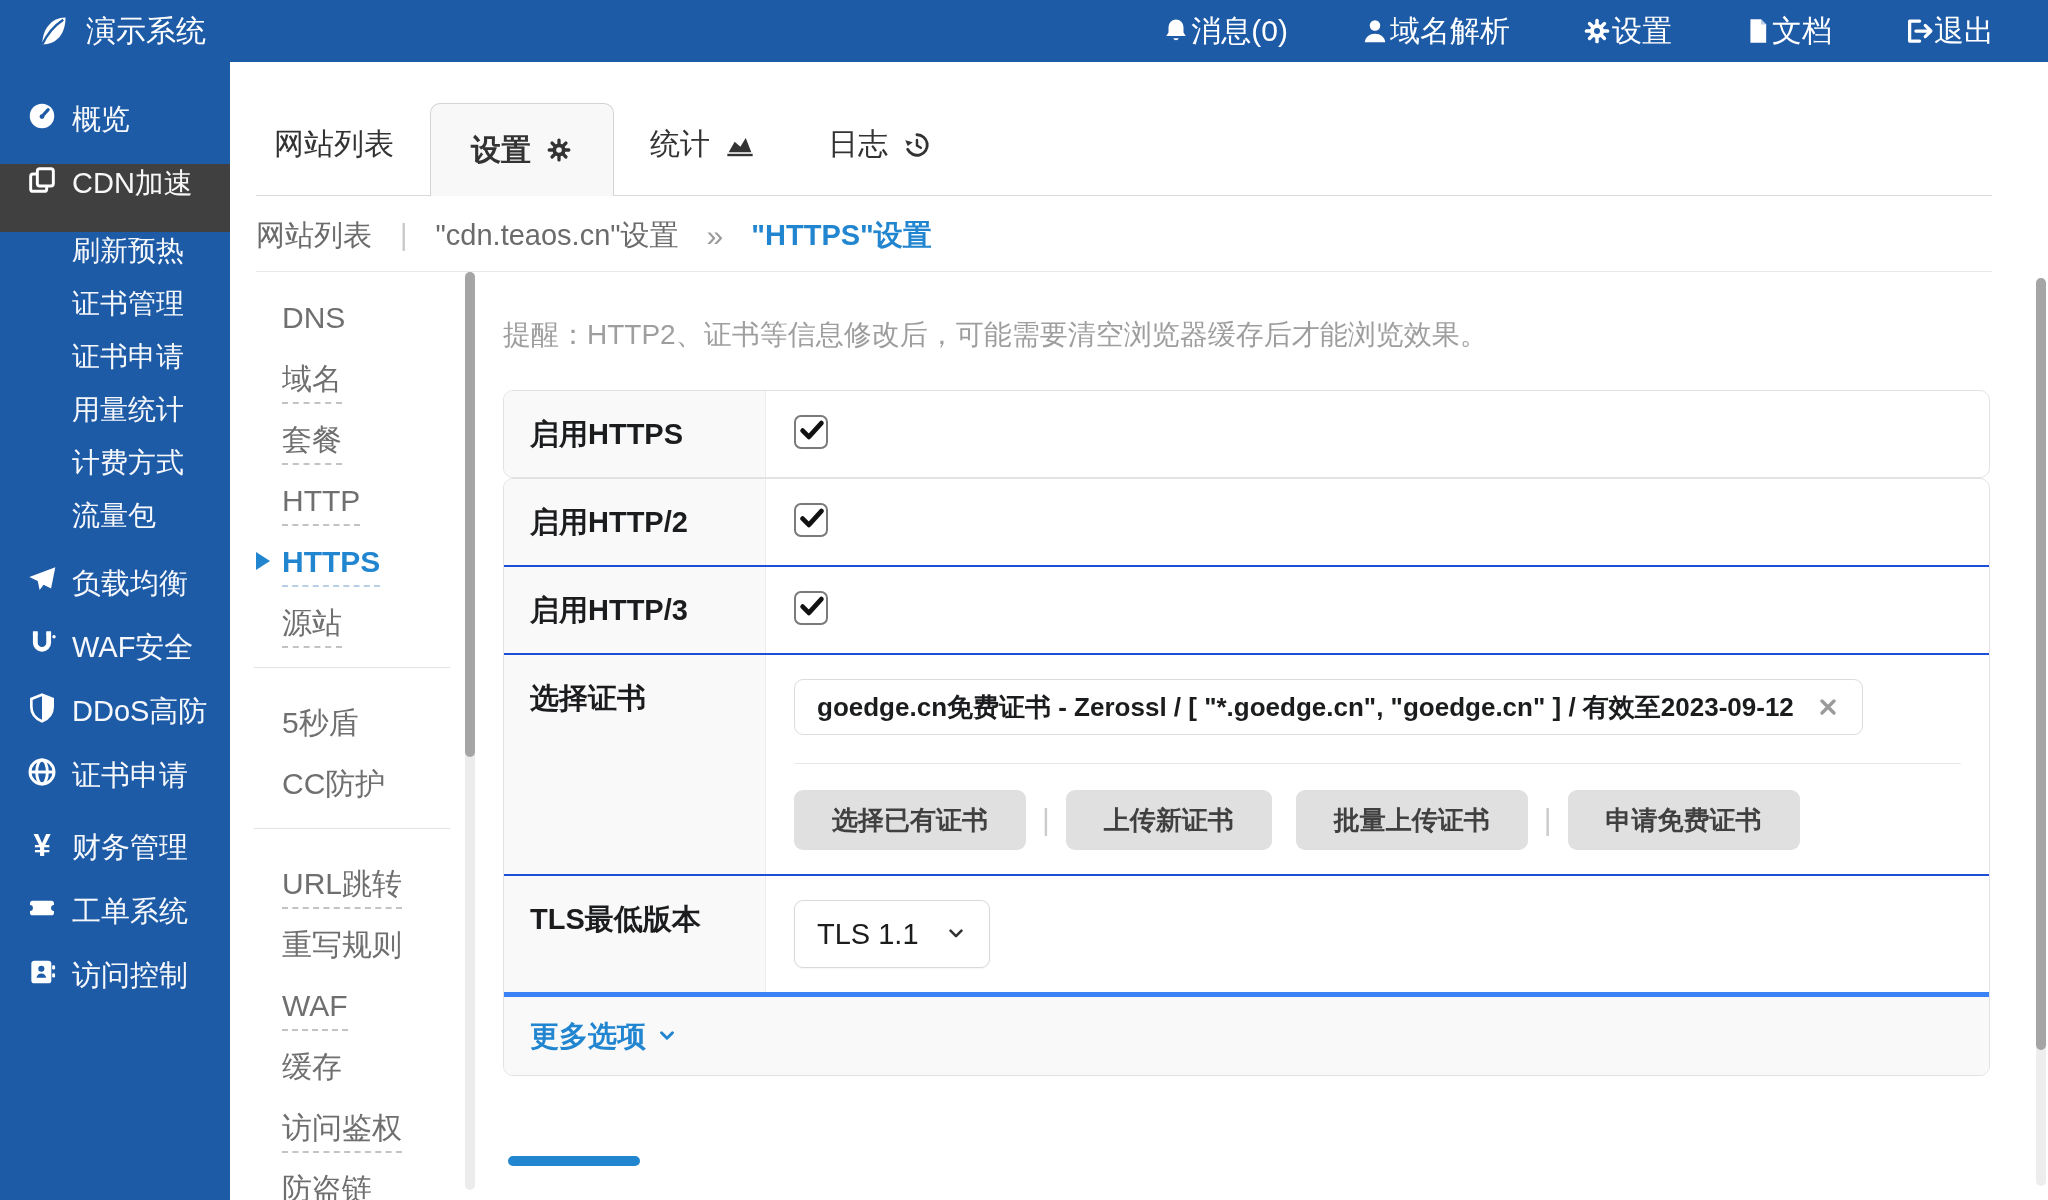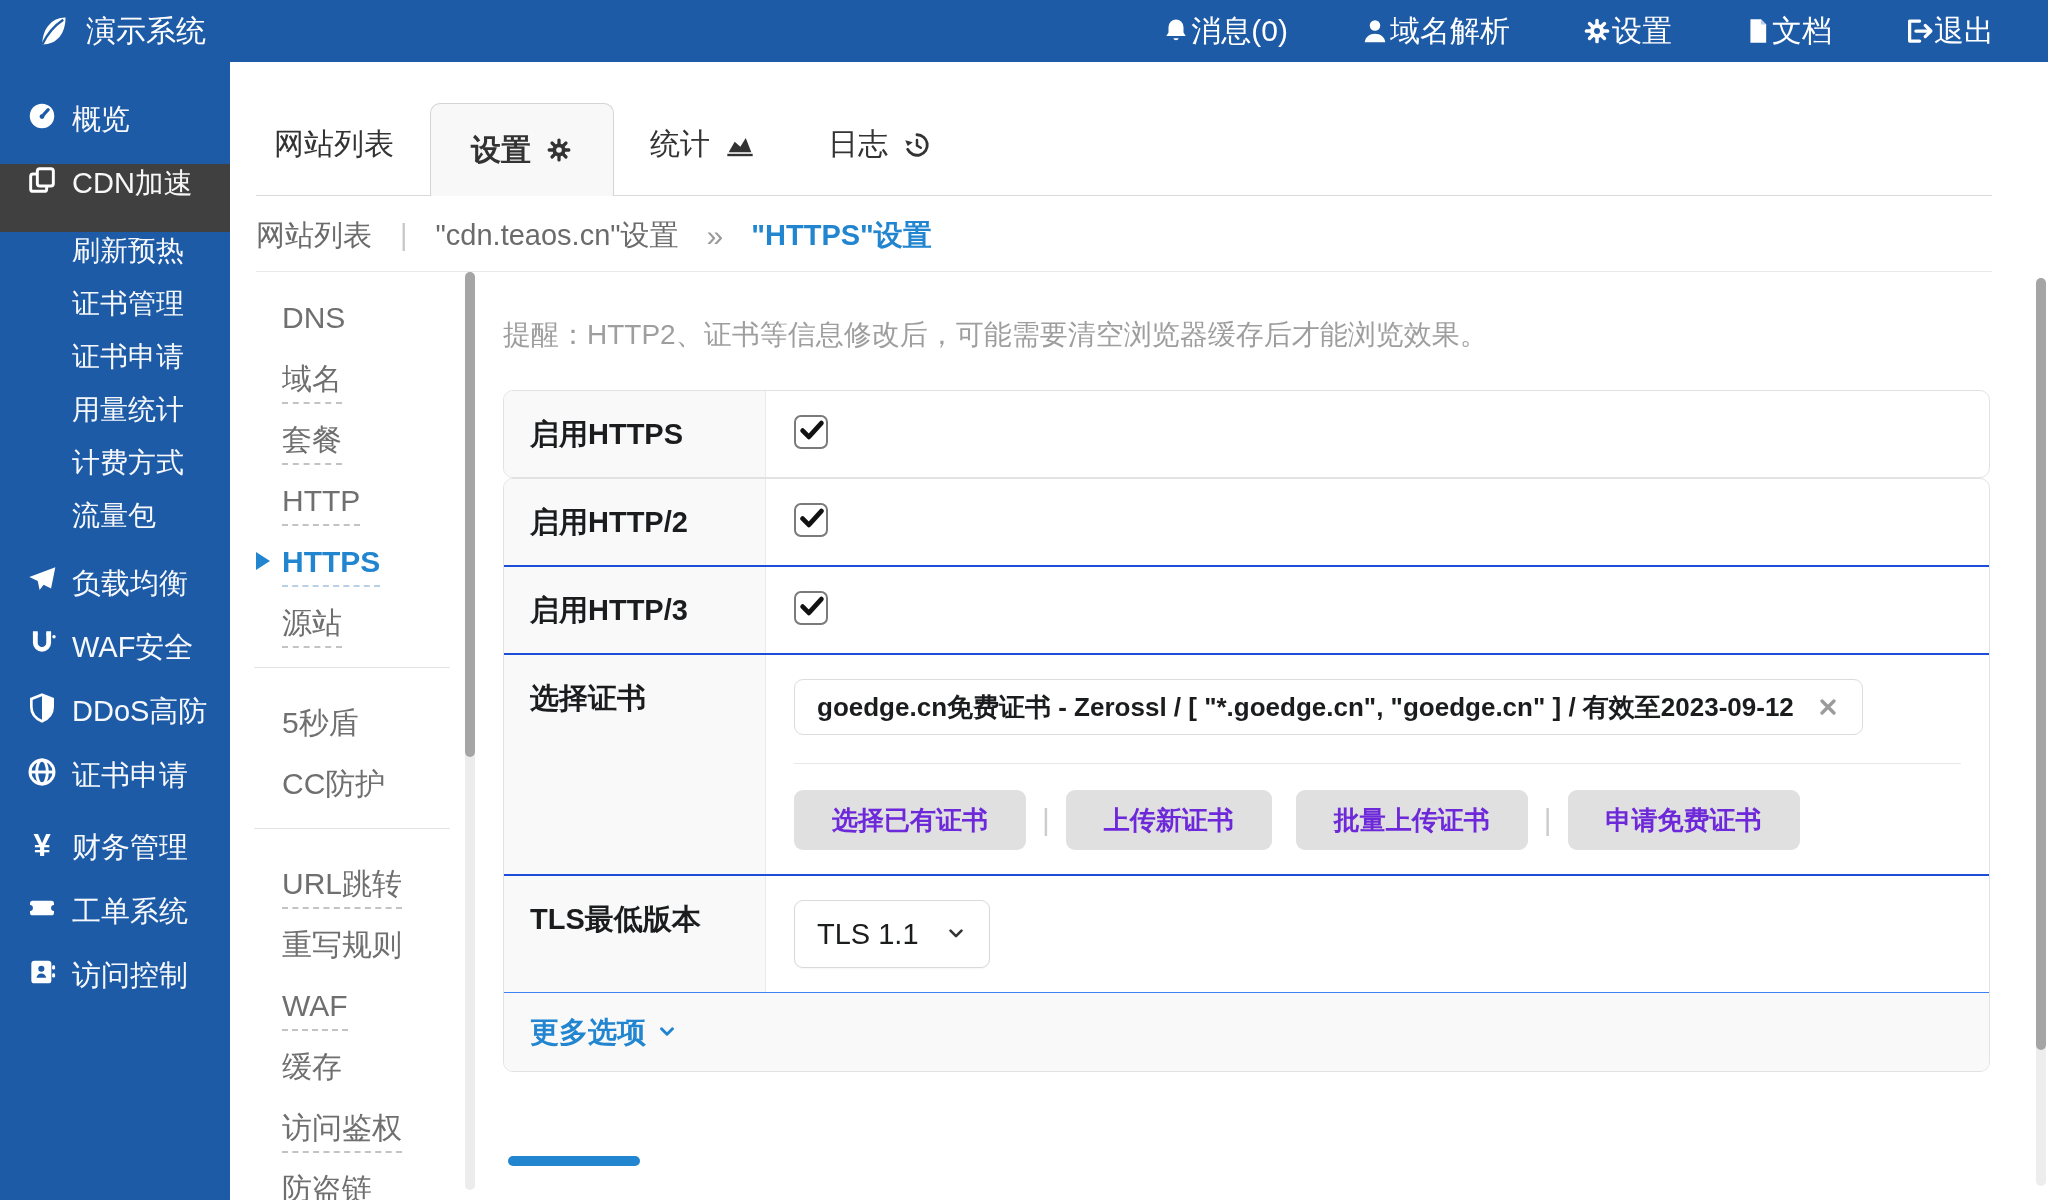--- a/index.html
+++ b/index.html
@@ -82,28 +82,28 @@
   .cb { width: 34px; height: 34px; border: 2px solid #7a7a7a; border-radius: 7px; background: #fff;
         display: flex; align-items: center; justify-content: center; cursor: pointer; }
   .cb svg { display: block; margin-top: -4px; margin-right: -2px; }
 
   .cert-pill { display: inline-flex; align-items: center; gap: 22px; border: 1px solid #dcdcdc; border-radius: 9px;
                padding: 11px 22px; font-size: 26px; font-weight: bold; color: #1b1c1d; background: #fff; line-height: 32px; }
   .cert-pill .x { display: flex; cursor: pointer; }
   .cert-divider { border: none; border-top: 1px solid #e8e8e8; margin: 28px 0 0 0; }
   .btn-row { margin-top: 26px; display: flex; align-items: center; }
   .gbtn { background: #e0e0e0; border-radius: 9px; padding: 15px 38px; font-size: 26px; font-weight: bold;
-          color: #6d28d9; line-height: 30px; cursor: pointer; white-space: nowrap; }
+          color: #404040; line-height: 30px; cursor: pointer; white-space: nowrap; }
   .btn-gap { width: 24px; }
   .bsep { color: #ccc; font-size: 30px; margin: 0 16px; }
 
   .select { display: inline-flex; align-items: center; gap: 26px; border: 1px solid #d9d9d9; border-radius: 9px;
             padding: 16px 22px; font-size: 29px; color: #1b1c1d; background: #fff; cursor: pointer;
             box-shadow: 0 1px 2px rgba(0,0,0,.04); line-height: 34px; }
-  .frow-full { border-top: 1px solid #3b82f6; background: #f9f9fa; padding: 22px 0 22px 26px; }
+  .frow-full { border-top: 5px solid #3b82f6; background: #f9f9fa; padding: 22px 0 22px 26px; }
   .more-link { display: inline-flex; align-items: center; gap: 10px; color: #2185d0; font-size: 29px;
                font-weight: bold; line-height: 34px; cursor: pointer; }
 
   .save-sliver { position: absolute; left: 508px; top: 1156px; width: 132px; height: 10px;
                  background: #2185d0; border-radius: 5px; z-index: 8; cursor: pointer; }
 </style>
 </head>
 <body>
 
 <div class="app">

